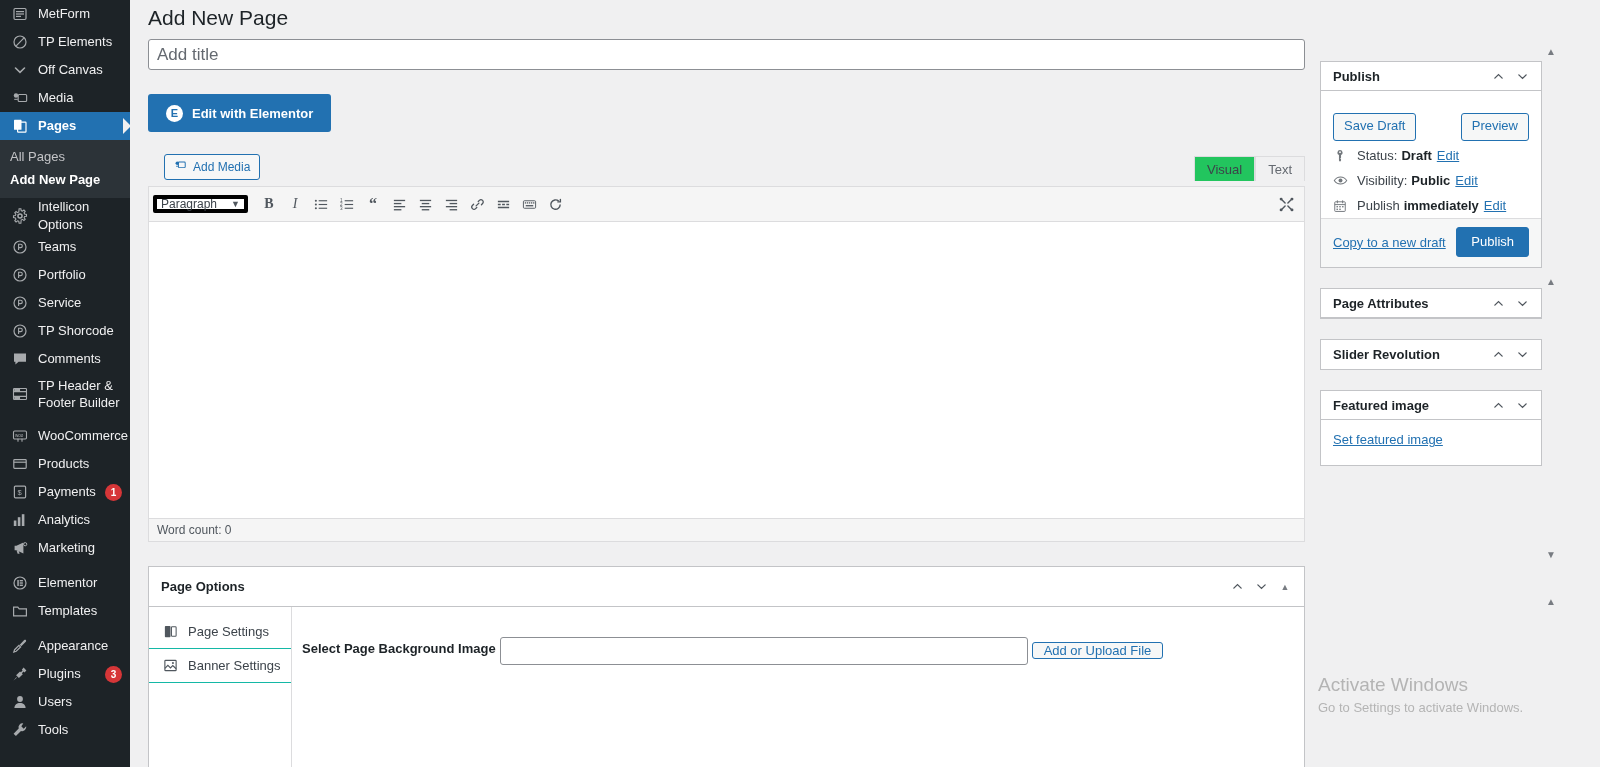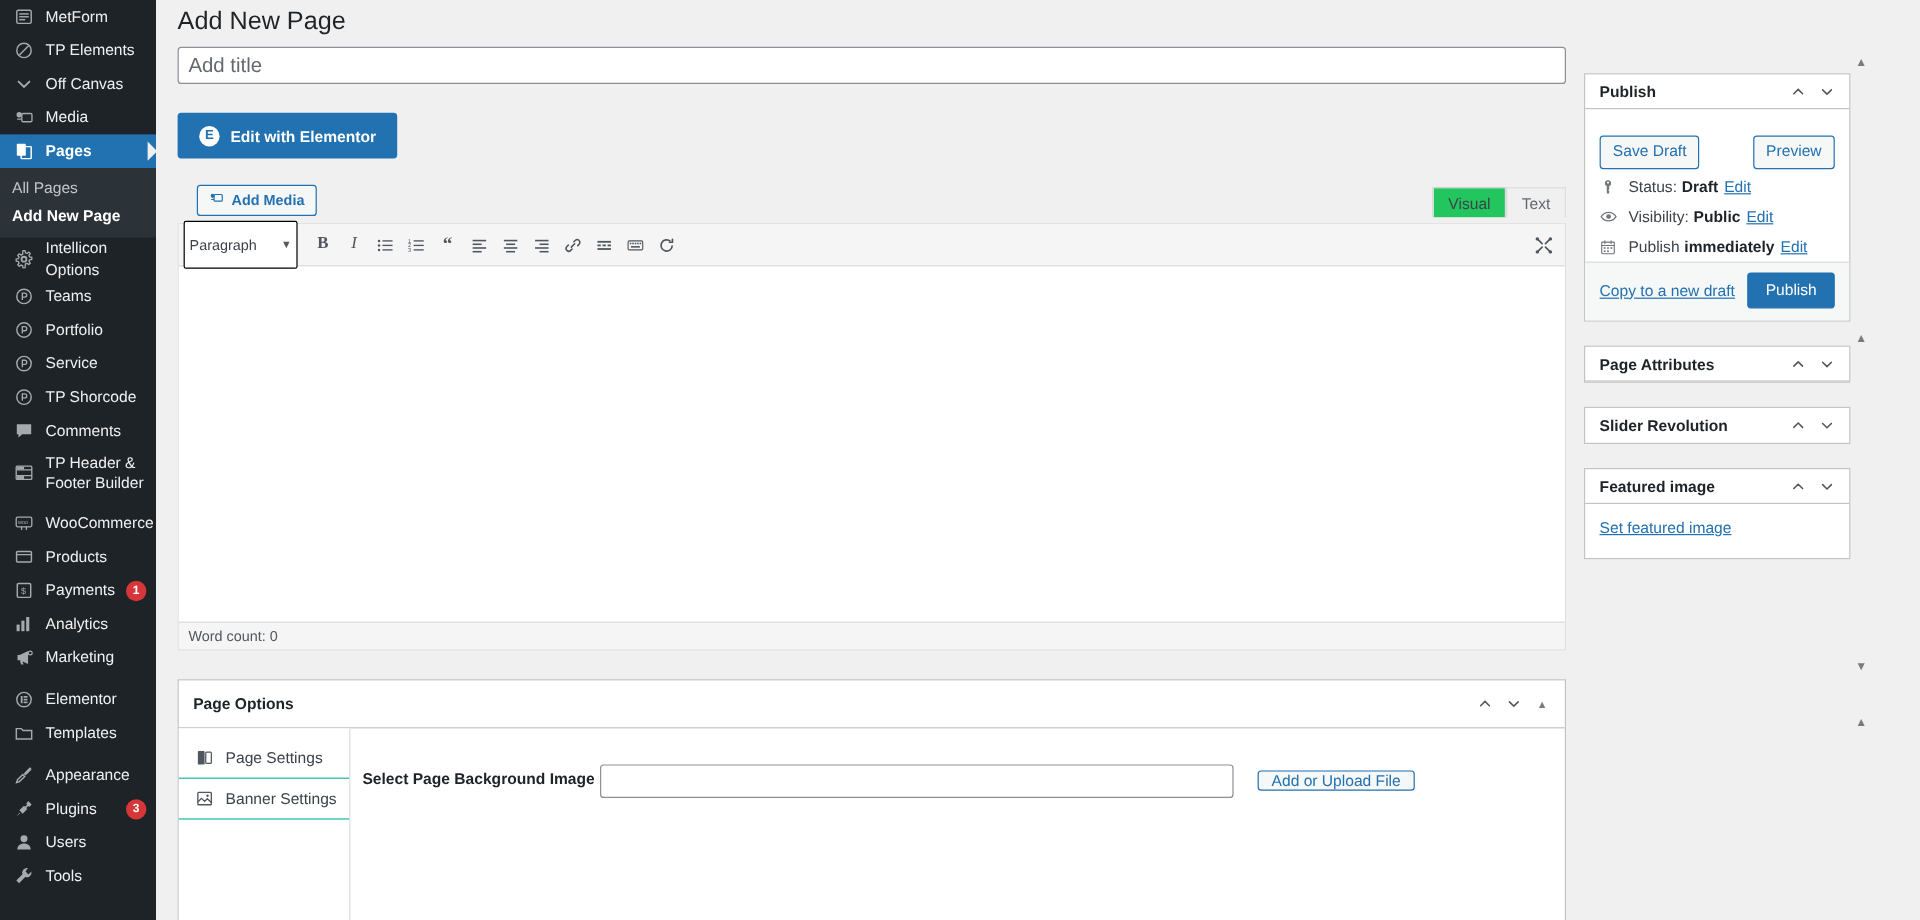--- a/index.html
+++ b/index.html
@@ -147,21 +147,20 @@
     background: #fff;
     color: #2271b1;
     display: flex; align-items: center; justify-content: center;
     font-size: 11px; font-weight: 700;
   }
 
   
   #wp-content-wrap { margin-top: 22px; position: relative; }
   #wp-media-buttons {
     padding: 0 0 6px 16px;
-    font-weight: bold;
   }
   .add-media-btn {
     display: inline-flex; align-items: center; gap: 6px;
     height: 26px;
     padding: 0 9px;
     background: #f6f7f7;
     border: 1px solid #2271b1;
     border-radius: 3px;
     color: #2271b1;
     font-size: 12px;
@@ -197,26 +196,26 @@
   }
   .mce-toolbar {
     display: flex; align-items: center;
     height: 35px;
     padding: 0 4px;
     background: #f5f5f5;
     border-bottom: 1px solid #dcdcde;
     position: relative;
   }
   .para-select {
-    width: 95px; height: 40px;
+    width: 95px; height: 18px;
     margin-right: 8px;
     padding: 0 4px;
     font-size: 12px;
     color: #3c434a;
-    border: 1px solid #000000;
+    border: 4px solid #000000;
     border-radius: 2px;
     background: #fff;
     display: flex; align-items: center; justify-content: space-between;
     cursor: pointer;
   }
   .tb-btn {
     width: 26px; height: 26px;
     display: flex; align-items: center; justify-content: center;
     color: #50575e;
     cursor: pointer;
@@ -440,21 +439,21 @@
     border: 1px solid #8c8f94;
     border-radius: 3px;
     background: #fff;
     font-size: 13px;
     color: #2c3338;
     outline: none;
     vertical-align: middle;
   }
   .upload-btn {
     height: 28px;
-    margin-left: 16px;
+    margin-left: 0;
     padding: 0 11px;
     background: #f6f7f7;
     border: 1px solid #2271b1;
     border-radius: 3px;
     color: #2271b1;
     font-size: 13px;
     line-height: 26px;
     cursor: pointer;
     vertical-align: middle;
   }
@@ -1055,14 +1054,18 @@
   <div style="position:absolute;left:1546px;top:273px;">
     <span style="font-size:10px;color:#787c82;">▲</span>
   </div>
   <div style="position:absolute;left:1546px;top:546px;">
     <span style="font-size:10px;color:#787c82;">▼</span>
   </div>
   <div style="position:absolute;left:1546px;top:593px;">
     <span style="font-size:10px;color:#787c82;">▲</span>
   </div>
 
+  <div id="activate-windows">
+    <div class="aw-title">Activate Windows</div>
+    <div class="aw-sub">Go to Settings to activate Windows.</div>
+  </div>
 
 </div>
 
 </body></html>

